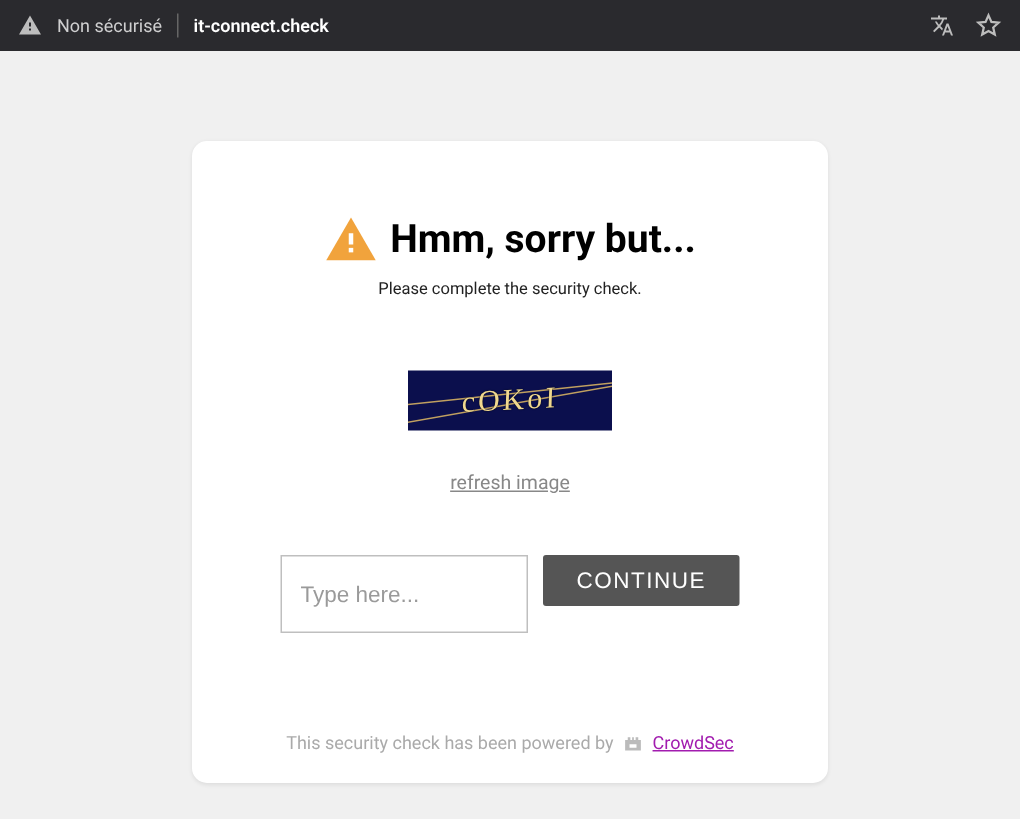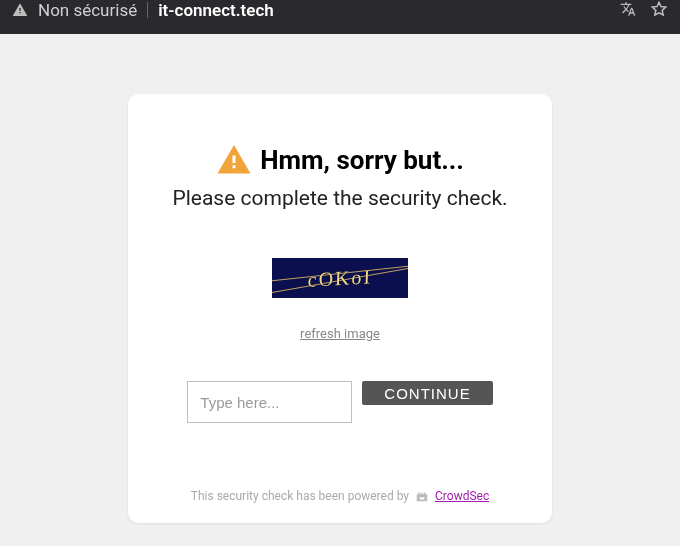--- a/index.html
+++ b/index.html
@@ -7,24 +7,24 @@
       font-family: -apple-system, BlinkMacSystemFont, "Segoe UI", Roboto, Arial, sans-serif;
       background: #f0f0f0;
       width: 680px;
       height: 546px;
       overflow: hidden;
     }
     .address-bar {
       background: #2a2a2e;
       height: 34px;
       display: flex;
-      align-items: flex-start;
+      align-items: center;
       padding: 0 12px;
       color: #cfcfd0;
-      font-size: 17px;
+      font-size: 12px;
     }
     .address-bar .left {
       display: flex;
       align-items: center;
       gap: 10px;
       flex: 1;
     }
     .address-bar .warn-icon svg { display: block; }
     .address-bar .divider {
       width: 1px;
@@ -62,21 +62,21 @@
       gap: 8px;
       margin-bottom: 8px;
     }
     .heading-row svg { display: block; }
     .heading {
       font-size: 26px;
       font-weight: 700;
       color: #000;
     }
     .subtitle {
-      font-size: 21px;
+      font-size: 11px;
       color: #222;
       margin-bottom: 48px;
     }
     .captcha {
       display: flex;
       flex-direction: column;
       align-items: center;
       margin-bottom: 40px;
     }
     .captcha-image {
@@ -119,29 +119,29 @@
     }
     .input-row {
       display: flex;
       gap: 10px;
       justify-content: center;
       margin-bottom: 66px;
     }
     .code-input {
       flex: 1;
       max-width: 165px;
-      height: 42px;
+      height: 52px;
       border: 1px solid #bfbfbf;
       padding: 12px 12px;
       font-size: 15px;
       color: #0f766e;
     }
     .code-input::placeholder { color: #9a9a9a; }
     .continue-btn {
-      height: 24px;
+      height: 34px;
       padding: 0 22px;
       background: #555;
       color: #fff;
       border: none;
       font-size: 15px;
       letter-spacing: 1px;
       cursor: pointer;
       border-radius: 2px;
     }
     .footer {
@@ -164,21 +164,21 @@
 
 <div class="address-bar">
   <div class="left">
     <span class="warn-icon">
       <svg width="16" height="16" viewBox="0 0 24 24">
           <path fill="#bdbdbd" d="M12 2 1 21h22L12 2zm1 15h-2v-2h2v2zm0-4h-2V9h2v4z"></path>
         </svg>
     </span>
     <span>Non sécurisé</span>
     <span class="divider"></span>
-    <span class="domain">it-connect.tech</span>
+    <span class="domain">it-connect.check</span>
   </div>
   <div class="right">
     <span>
       <svg width="16" height="16" viewBox="0 0 24 24">
           <path fill="#bdbdbd" d="M12.87 15.07 10.33 12.56l.03-.03A17.52 17.52 0 0 0 14.07 6H17V4h-7V2H8v2H1v2h11.17A15.6 15.6 0 0 1 9 11.35 15.5 15.5 0 0 1 6.9 8H4.9a17.4 17.4 0 0 0 2.96 4.56L3 17.41 4.41 18.83 9.24 14l2.94 2.94.69-1.87zM18.5 10h-2L12 22h2l1.12-3h4.75L21 22h2l-4.5-12zm-2.62 7 1.62-4.33L19.12 17h-3.24z"></path>
         </svg>
     </span>
     <span>
       <svg width="18" height="18" viewBox="0 0 24 24">
           <path fill="none" stroke="#bdbdbd" stroke-width="2" d="M12 3l2.6 5.8 6.4.6-4.8 4.4 1.4 6.2L12 17l-5.6 3 1.4-6.2L3 9.4l6.4-.6z"></path>

